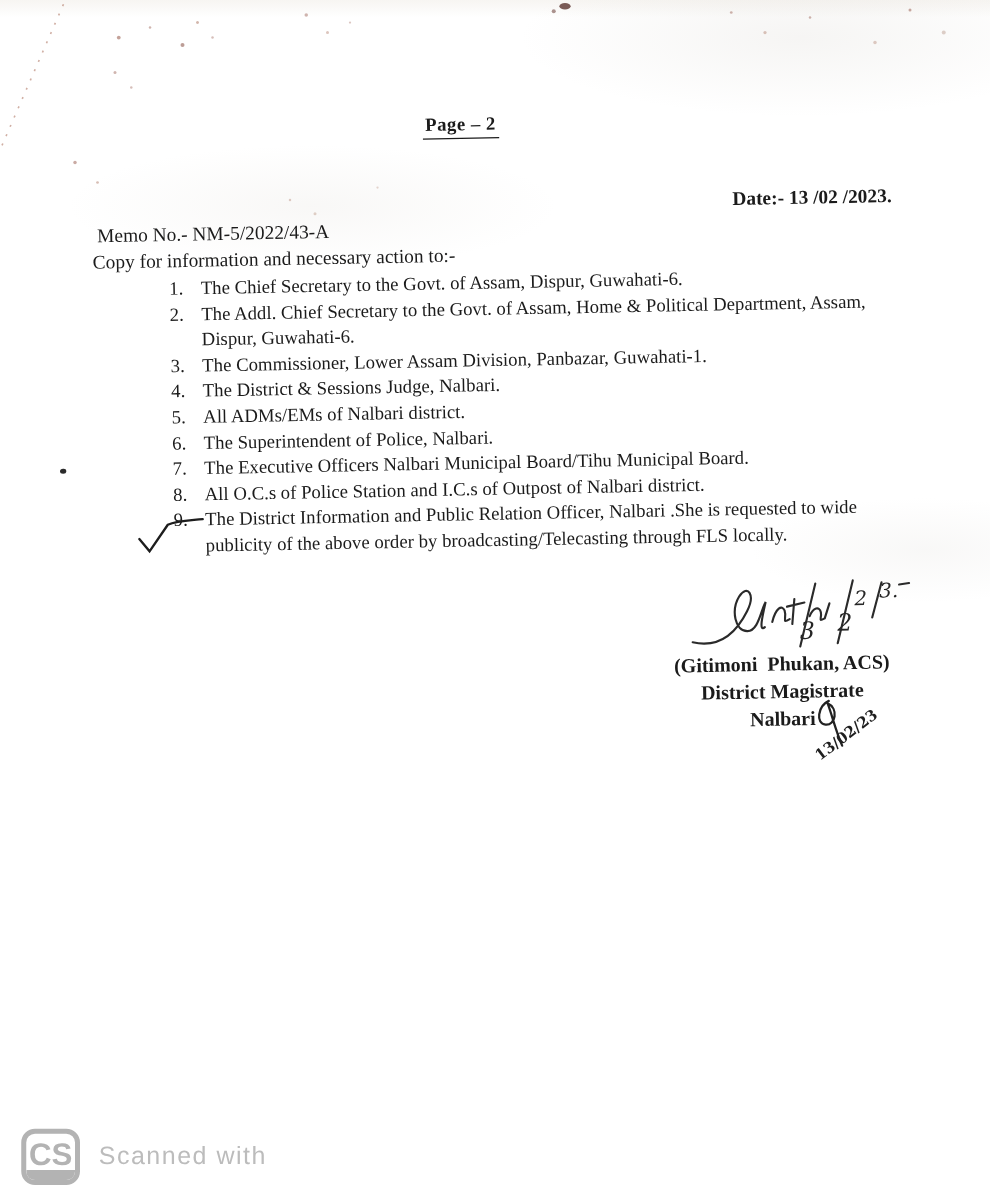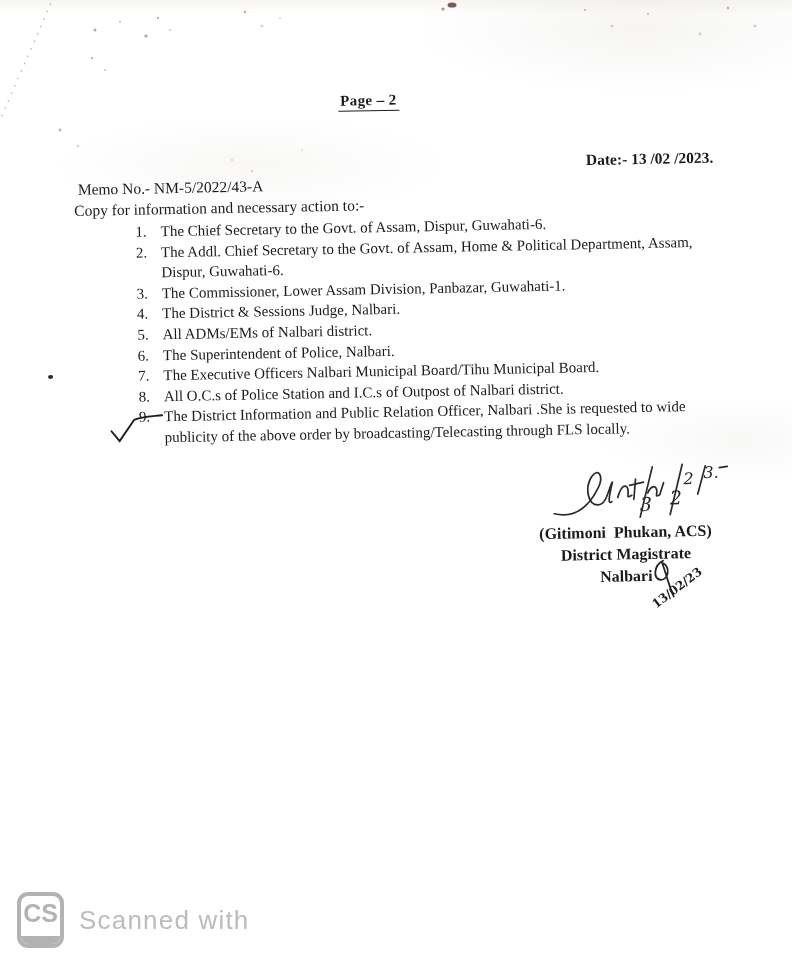--- a/index.html
+++ b/index.html
@@ -52,26 +52,26 @@
   .sig-name { font-size:16px; font-weight:600; line-height:22px; white-space:pre-wrap; }
   .sig-role { font-size:16px; font-weight:600; line-height:22px; }
   .sig-place { font-size:16px; font-weight:600; line-height:22px; position:relative; }
   .stamp-svg { position:absolute; left:148px; top:-8px; width:92px; height:62px; overflow:visible; }
 
   .hand { font-family:"DejaVu Serif", serif; font-style:italic; fill:#262626; }
 
   
   .footer { position:absolute; left:17px; bottom:12px; display:flex; align-items:center;
     gap:15px; z-index:5; font-family:"Liberation Sans", sans-serif; }
-  .cs-logo { position:relative; width:47px; height:56px; border:4px solid #b3b3b3;
+  .cs-logo { position:relative; width:47px; height:45px; border:4px solid #b3b3b3;
     border-radius:11px; background:#fff; box-sizing:border-box; overflow:hidden; }
   .cs-letters { position:absolute; left:0; right:0; top:3px; text-align:center;
     font-size:25px; font-weight:bold; color:#b3b3b3; letter-spacing:0; }
   .cs-bar { position:absolute; left:0; right:0; bottom:0; height:8px; background:#b3b3b3; }
-  .wm-text { color:#bcbcbc; font-size:26px; line-height:25px; letter-spacing:1.2px; }
+  .wm-text { color:#bcbcbc; font-size:20px; line-height:25px; letter-spacing:1.2px; }
 </style>
 </head>
 <body>
 
 <div class="page">
 
   <svg class="stains" width="792" height="220" viewBox="0 0 792 220">
     <line x1="54" y1="-4" x2="0" y2="120" stroke="#a2604a" stroke-width="1.3" stroke-dasharray="1.6 6.5" opacity="0.5"></line>
     <circle cx="95" cy="30" r="1.5" fill="#8a4536" opacity=".5"></circle>
     <circle cx="120" cy="22" r="1" fill="#8a4536" opacity=".4"></circle>

